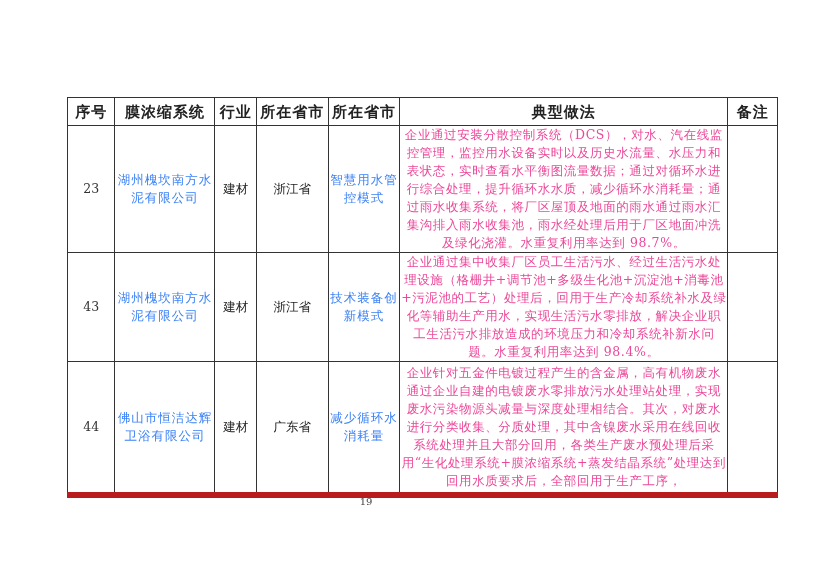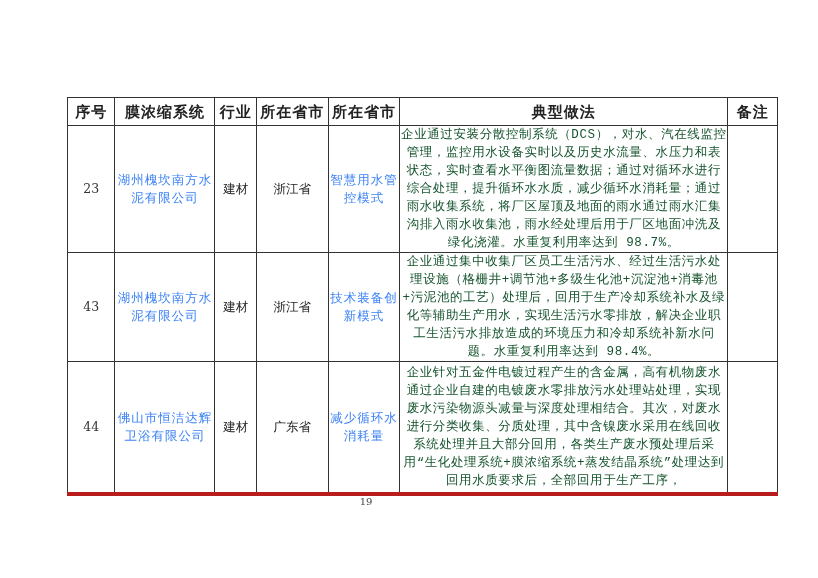--- a/index.html
+++ b/index.html
@@ -7,27 +7,27 @@
          font-family:"DejaVu Serif", "Liberation Serif", serif; color:#222; }
   .page { position:absolute; left:0; top:0; width:818px; height:578px; background:#fff; }
   table.main { position:absolute; left:67px; top:97px; border-collapse:collapse;
                table-layout:fixed; width:711px; }
   table.main td, table.main th { border:1px solid #333; padding:0; vertical-align:middle;
                text-align:center; font-size:12.5px; line-height:18px; }
   table.main th { height:27px; font-weight:bold; font-size:15px; letter-spacing:1px; }
   .c-seq{width:47px;} .c-name{width:99px;} .c-ind{width:41px;} .c-prov{width:71px;}
   .c-mode{width:71px;} .c-prac{width:325px;} .c-note{width:49px;}
   td.prac { text-align:justify; padding:2px 5px 1px 6px; font-size:12.4px; line-height:17.6px;
-            letter-spacing:0.6px; color:#14532d;font-family:Liberation Mono, monospace; }
+            letter-spacing:0.6px; color:#ec4899; }
   td.name, td.mode { padding:0 6px; letter-spacing:1px; color:#3b82f6; }
   td.seq { font-size:13px; color:#333; }
   tr.r42 td { height:122px; }
   tr.r43 td { height:104px; }
   tr.r44 td { height:130px; }
-  table.main tr:last-child td { border-bottom:4px solid #b91c1c; }
+  table.main tr:last-child td { border-bottom:6px solid #b91c1c; }
   .pageno { position:absolute; left:0; width:732px; top:496px; text-align:center;
             font-size:10px; color:#444; }
 </style>
 </head>
 <body>
 
 <div class="page">
   <table class="main">
     <colgroup>
       <col class="c-seq">

